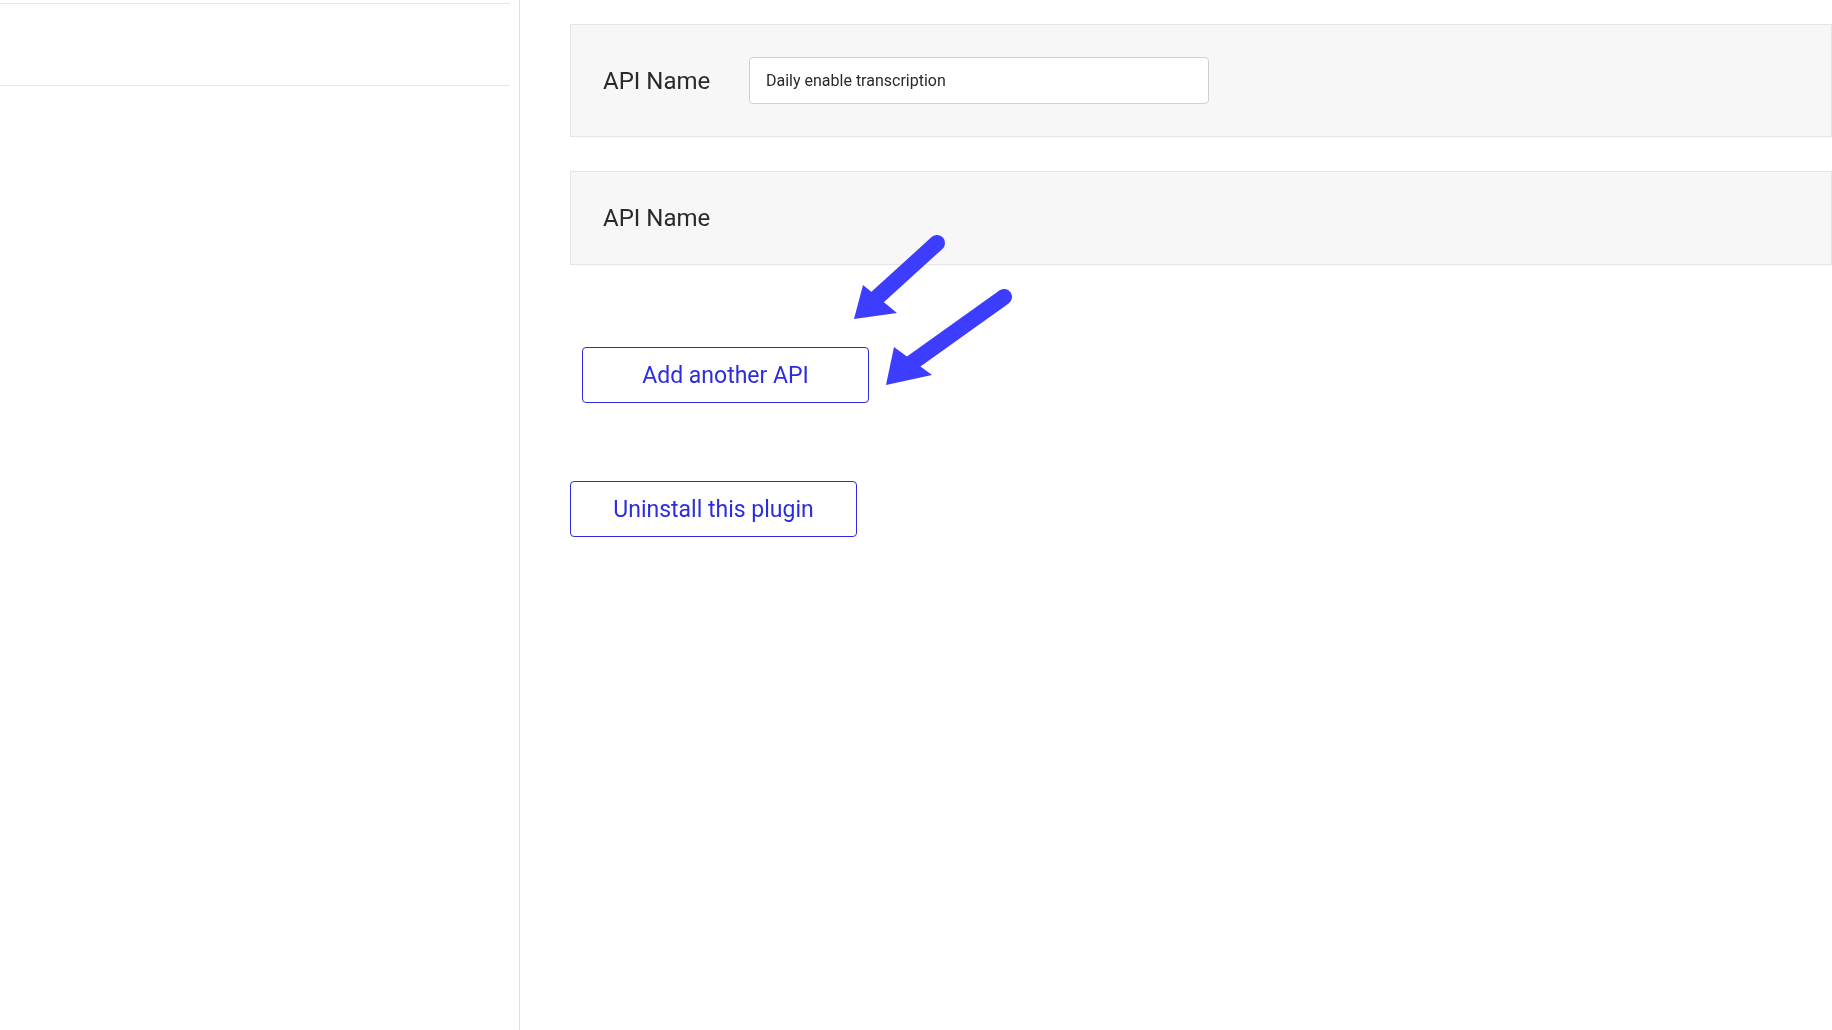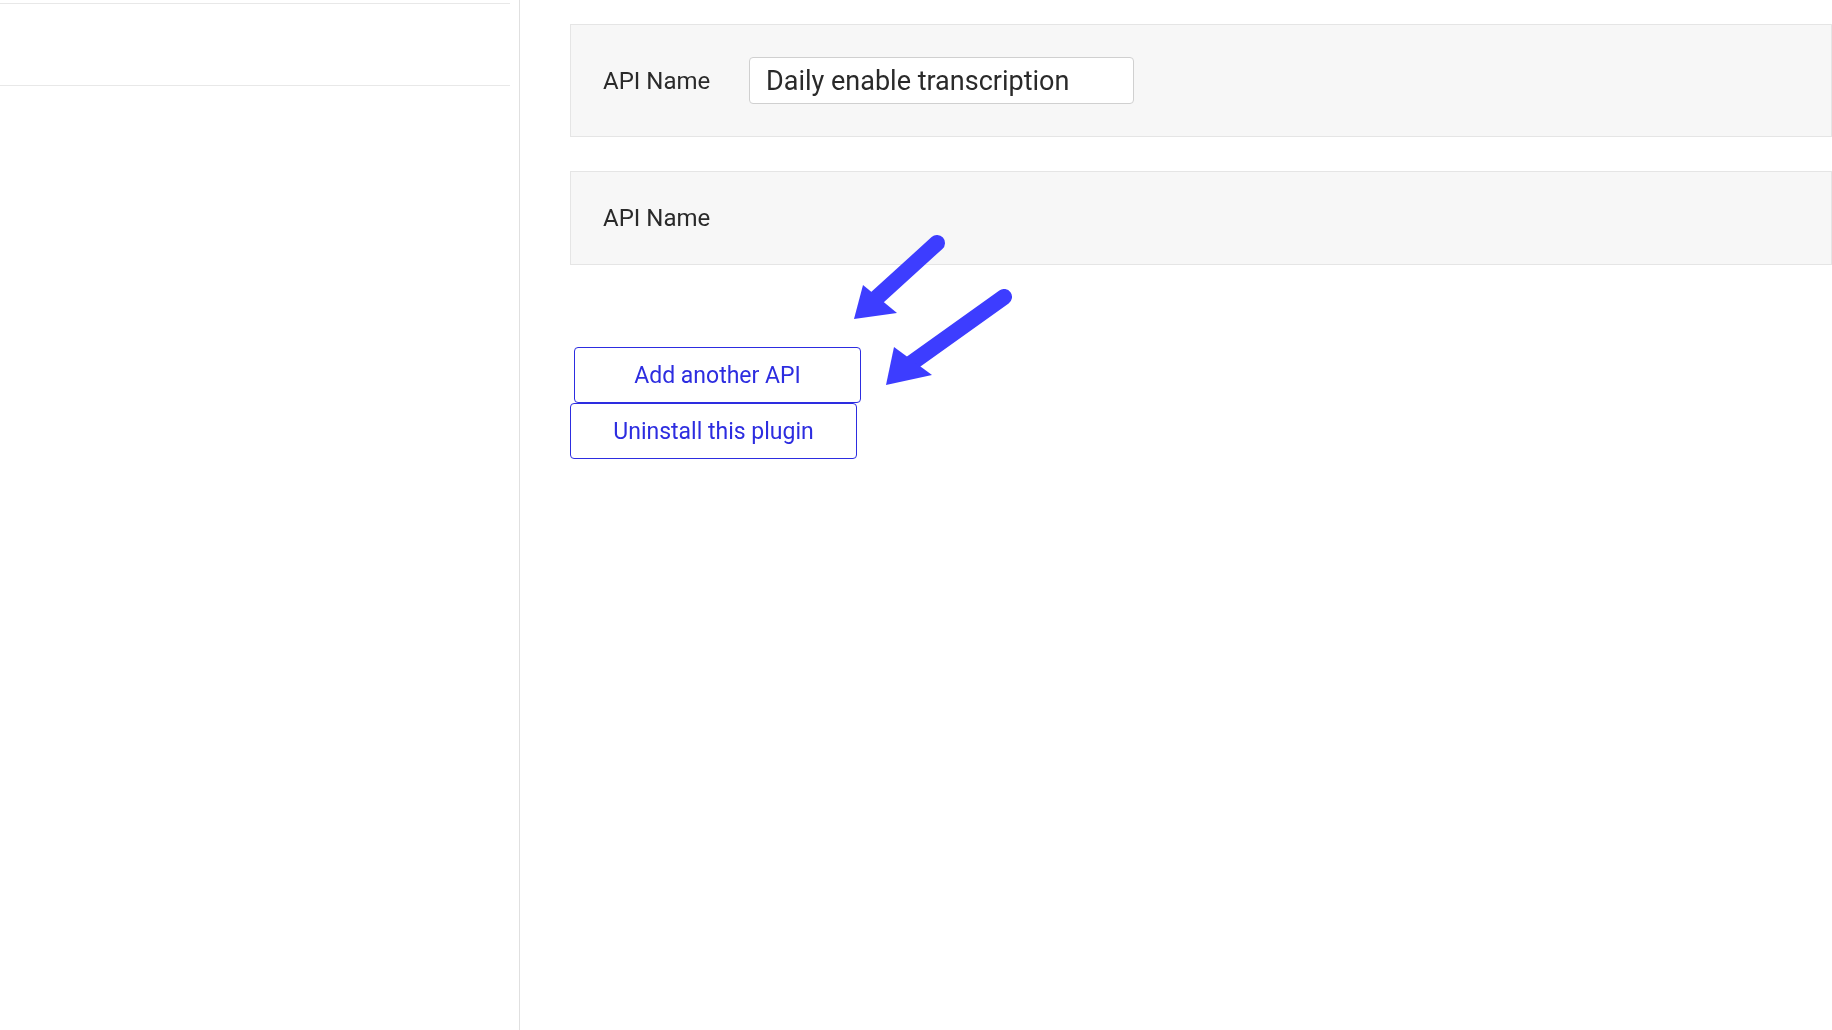--- a/index.html
+++ b/index.html
@@ -64,24 +64,24 @@
       gap: 42px;
     }
     .api-label {
       font-size: 24px;
       color: #2a2a2a;
       font-weight: 400;
       white-space: nowrap;
       width: 104px;
     }
     .api-input {
-      width: 385px;
+      width: 460px;
       height: 47px;
       padding: 8px 16px;
-      font-size: 27px;
+      font-size: 16px;
       color: #2a2a2a;
       border: 1px solid #d0d0d0;
       border-radius: 4px;
       background: #ffffff;
       font-family: inherit;
     }
     .btn {
       display: inline-flex;
       align-items: center;
       justify-content: center;
@@ -91,23 +91,24 @@
       background: #ffffff;
       color: #2d2de0;
       font-size: 23px;
       font-weight: 400;
       border-radius: 4px;
       cursor: pointer;
       font-family: inherit;
     }
     .btn-add {
       margin-top: 48px;
-      margin-left: 4px;
+      margin-left: 12px;
     }
     .btn-uninstall {
+      margin-top: 78px;
       margin-left: 0;
     }
     .arrow {
       position: absolute;
       pointer-events: none;
     }
     .arrow svg {
       display: block;
     }
   </style>

